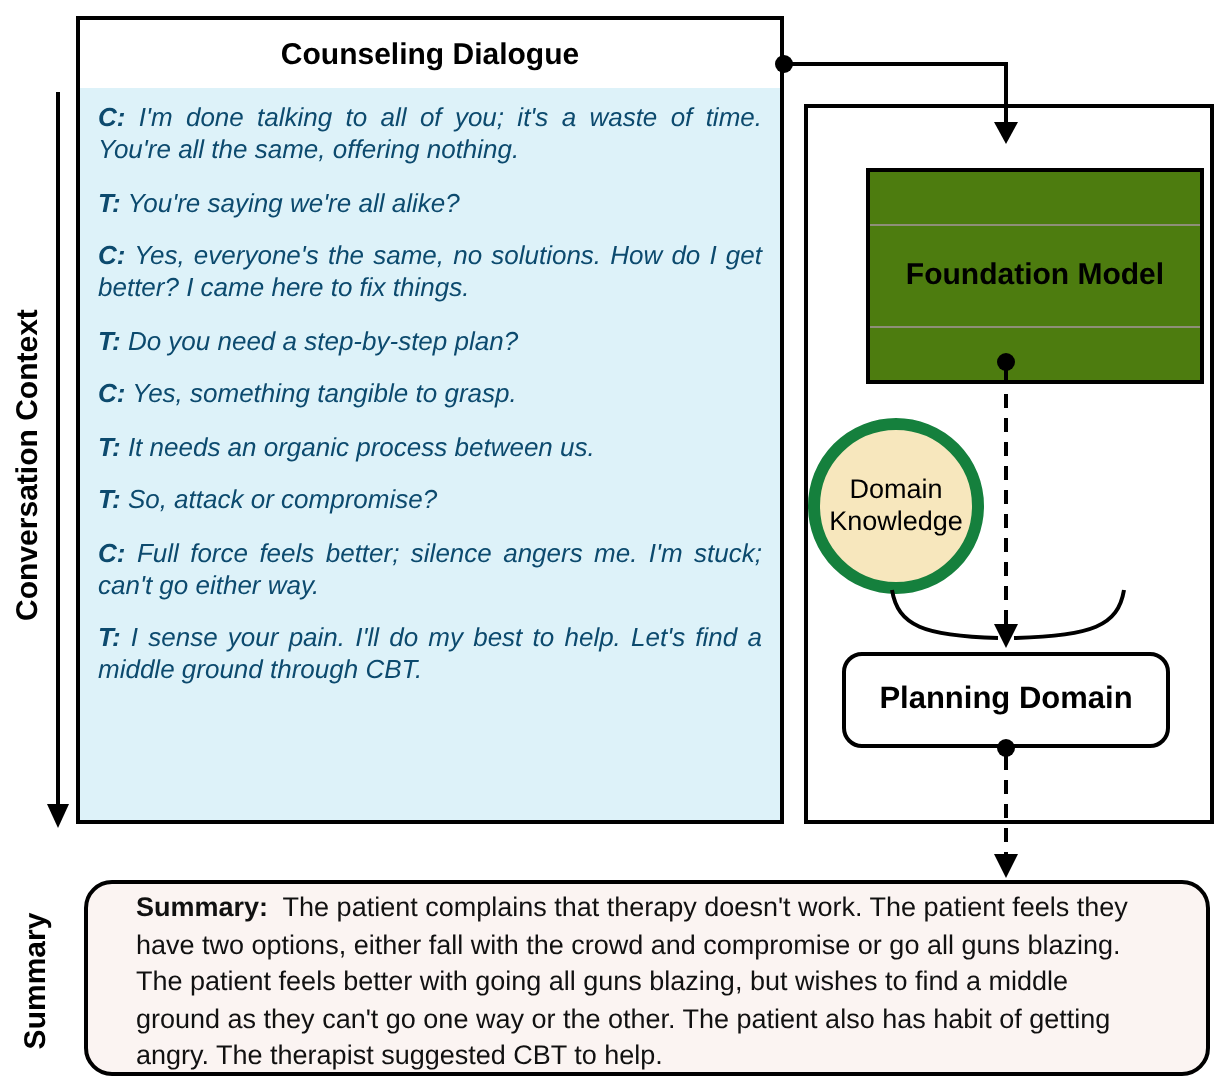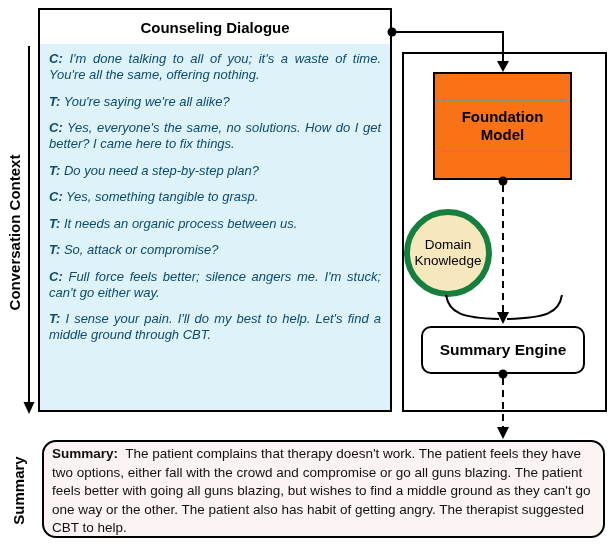--- a/index.html
+++ b/index.html
@@ -22,22 +22,22 @@
   
   .vlabel{position:absolute;white-space:nowrap;font-weight:bold;font-size:15px;
     transform:rotate(-90deg);transform-origin:center center;}
   #conv-label{left:-66px;top:224px;width:160px;text-align:center;}
   #summary-label{left:-22px;top:482px;width:80px;text-align:center;}
 
   
   .outer-box{position:absolute;left:402px;top:52px;width:205px;height:360px;
     border:2px solid #000;background:#fff;box-sizing:border-box;}
 
-  .fm-box{position:absolute;left:433px;top:72px;width:139px;height:108px;
-    border:2px solid #000;background:#f97316;box-sizing:border-box;
+  .fm-box{position:absolute;left:433px;top:84px;width:169px;height:108px;
+    border:2px solid #000;background:#4d7c0f;box-sizing:border-box;
     display:flex;flex-direction:column;}
   .fm-band-top,.fm-band-bottom{height:26px;}
   .fm-band-top{border-bottom:1px solid #8f8f78;}
   .fm-band-bottom{border-top:1px solid #8f8f78;}
   .fm-mid{flex:1;display:flex;align-items:center;justify-content:center;
     font-weight:bold;font-size:15px;text-align:center;line-height:18px;padding:0 14px;}
 
   .knowledge-circle{position:absolute;width:88px;height:88px;border-radius:50%;
     border:6px solid #15803d;background:#f7e7bd;box-sizing:border-box;
     display:flex;align-items:center;justify-content:center;text-align:center;
@@ -46,21 +46,21 @@
   #structural-circle{left:516px;top:209px;}
 
   .pe-box{position:absolute;left:421px;top:326px;width:164px;height:48px;
     border:2px solid #000;border-radius:10px;background:#fff;box-sizing:border-box;
     display:flex;align-items:center;justify-content:center;
     font-weight:bold;font-size:15.5px;}
 
   
   .summary-box{position:absolute;left:42px;top:440px;width:563px;height:98px;
     border:2px solid #000;border-radius:14px;background:#fbf4f2;box-sizing:border-box;
-    padding:3px 8px;font-size:13.5px;line-height:18.6px;color:#111;}
+    padding:3px 24px;font-size:13.5px;line-height:18.6px;color:#111;}
   .summary-heading{font-weight:bold;}
 
   svg.overlay{position:absolute;left:0;top:0;pointer-events:none;}
   .ln{stroke:#000;stroke-width:2;fill:none;}
   .lndash{stroke:#000;stroke-width:2;fill:none;stroke-dasharray:7 5;}
   .dot{fill:#000;}
   .ah{fill:#000;stroke:none;}
 </style>
 </head>
 <body>
@@ -91,21 +91,21 @@
     <div class="fm-band-top"></div>
     <div class="fm-mid">Foundation Model</div>
     <div class="fm-band-bottom"></div>
   </div>
 
   <div class="knowledge-circle" id="domain-circle">
     <span>Domain Knowledge</span>
   </div>
 
   <div class="pe-box">
-    <span>Summary Engine</span>
+    <span>Planning Domain</span>
   </div>
 
   <div class="summary-box">
     <span class="summary-heading">Summary:</span>&nbsp;
     <span>The patient complains that therapy doesn't work. The patient feels they have two options, either fall with the crowd and compromise or go all guns blazing. The patient feels better with going all guns blazing, but wishes to find a middle ground as they can't go one way or the other. The patient also has habit of getting angry. The therapist suggested CBT to help.</span>
   </div>
 
   <svg class="overlay" width="611" height="545" viewBox="0 0 611 545">
 
     <polyline class="ln" points="392,32 503,32 503,65"></polyline>

